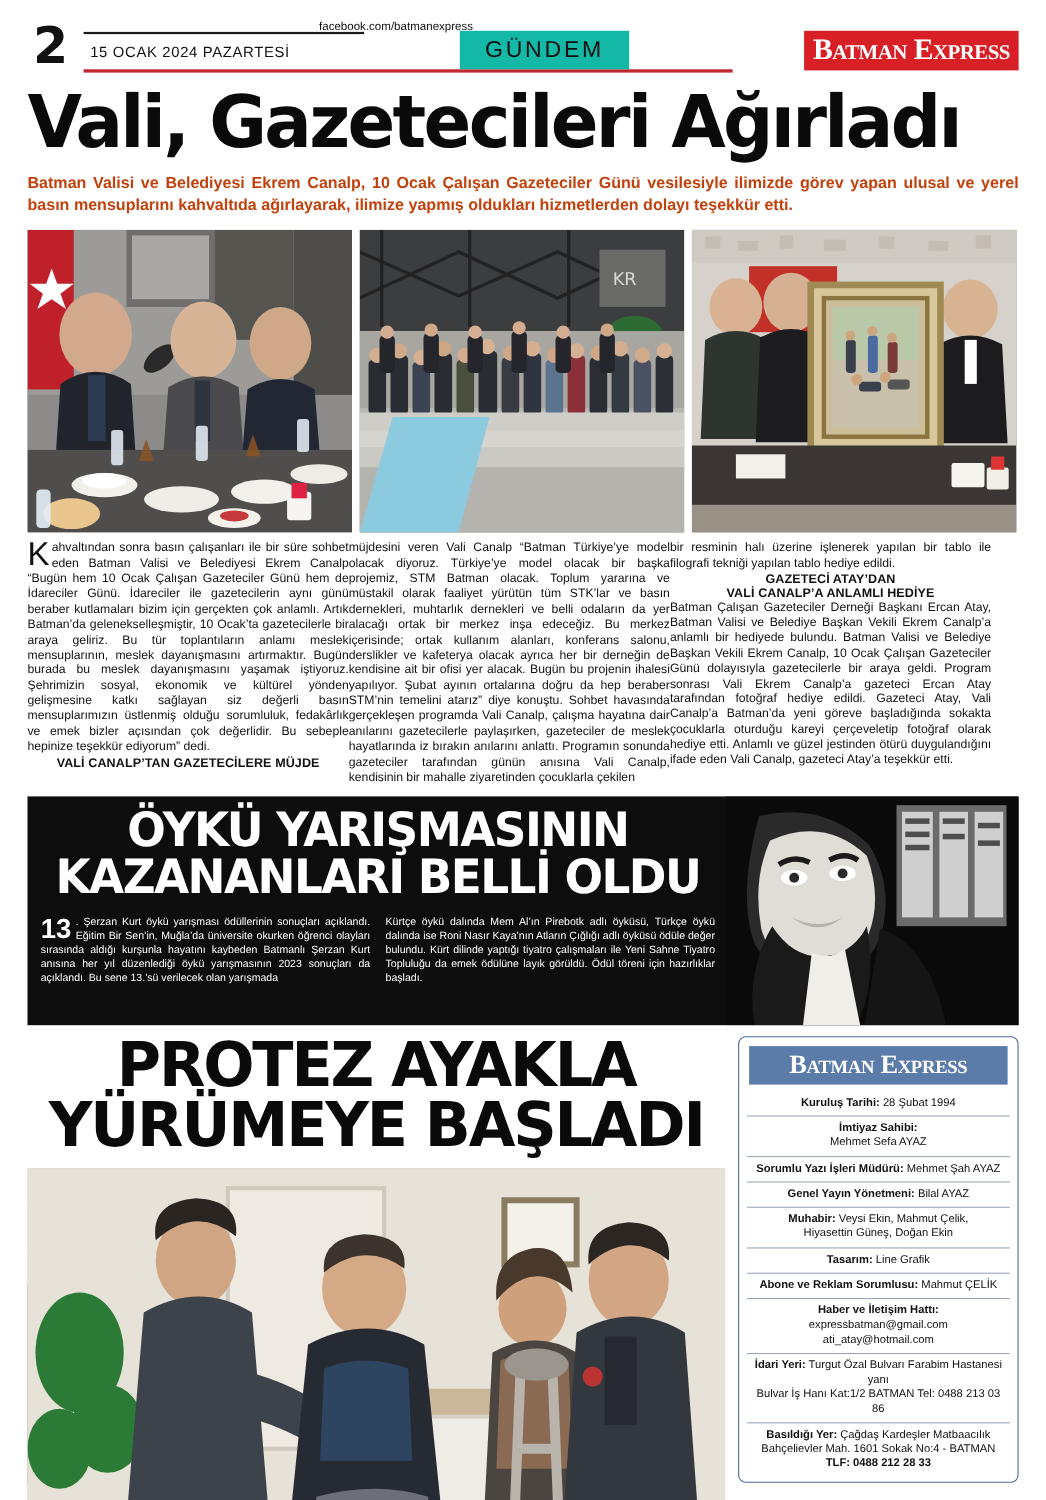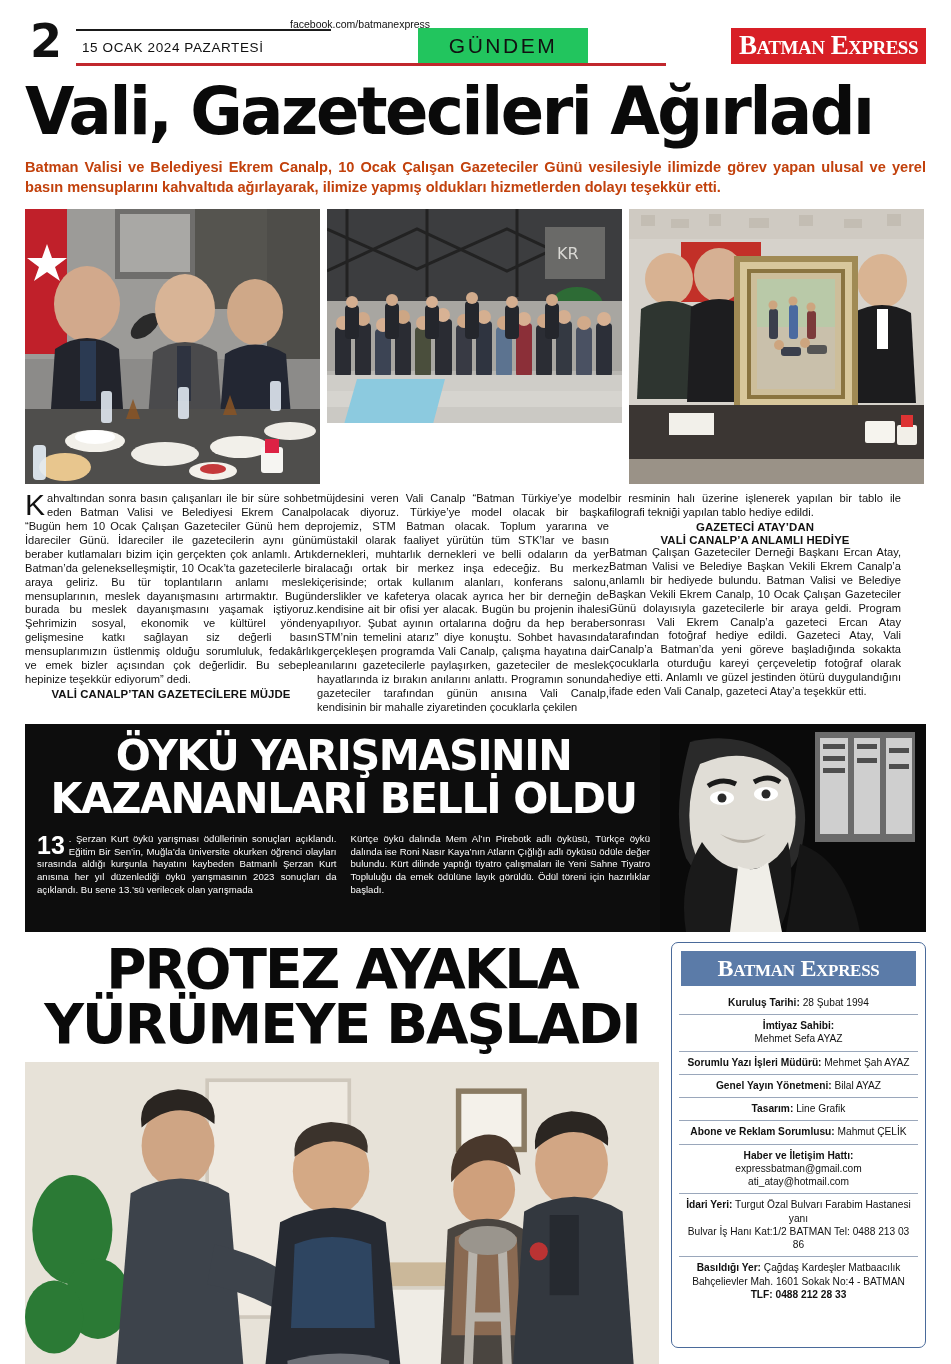--- a/index.html
+++ b/index.html
@@ -29,22 +29,22 @@
   .hdr-date {
     position: absolute; left: 82px; top: 40px;
     font-size: 13.5px; letter-spacing: 0.6px; color: #111;
     font-family: "Liberation Sans", sans-serif;
   }
   .rule-long {
     position: absolute; left: 76px; top: 63px; width: 590px; height: 2.5px;
     background: #c1272d;
   }
   .gundem-box {
-    position: absolute; left: 418px; top: 28px; width: 170px; height: 35px;
-    background: #22c55e; display: flex; align-items: center; justify-content: center;
+    position: absolute; left: 418px; top: 28px; width: 154px; height: 35px;
+    background: #14b8a6; display: flex; align-items: center; justify-content: center;
   }
   .gundem-box span { font-size: 21px; letter-spacing: 2.5px; color:#111; }
   .masthead-small {
     position: absolute; right: 25px; top: 28px; height: 36px;
     background: #d81f26; padding: 2px 8px 3px 8px; display:flex; align-items:center;
   }
   .masthead-small .mw {
     color: #fff; font-weight: 700; font-size: 27px; line-height: 1;
     font-family: "Liberation Serif", serif; letter-spacing: -0.5px;
     font-variant: small-caps; white-space: nowrap;
@@ -63,21 +63,21 @@
     margin: 14px 25px 0 25px;
     font-size: 14.6px; font-weight: 700; line-height: 1.34;
     color: #c2410c; text-align: justify;
     font-family: "Liberation Sans", sans-serif;
   }
 
   
   .photo-row { display: flex; gap: 7px; margin: 12px 25px 0 25px; }
   .photo { position: relative; overflow: hidden; background:#777; }
   .ph1 { width: 295px; height: 275px; }
-  .ph2 { width: 295px; height: 214px; }
+  .ph2 { width: 295px; height: 275px; }
   .ph3 { width: 295px; height: 275px; }
 
   
   .cols3 { display: flex; gap: 0; margin: 8px 25px 0 25px; }
   .col { width: 292px; }
   .bodytext {
     font-size: 11.1px; line-height: 1.255; text-align: justify;
     color: #111; hyphens: auto;
     font-family: "Liberation Sans", sans-serif;
   }
@@ -520,20 +520,24 @@
       </div>
 
       <div class="cl-row">
         <div class="cl-line"><b>Sorumlu Yazı İşleri Müdürü:</b><span> Mehmet Şah AYAZ</span></div>
       </div>
 
       <div class="cl-row">
         <div class="cl-line"><b>Genel Yayın Yönetmeni:</b><span> Bilal AYAZ</span></div>
       </div>
 
+      <div class="cl-row">
+        <div class="cl-line"><b>Muhabir:</b><span> Veysi Ekin, Mahmut Çelik,</span></div>
+        <div class="cl-line"><span>Hiyasettin Güneş, Doğan Ekin</span></div>
+      </div>
 
       <div class="cl-row">
         <div class="cl-line"><b>Tasarım:</b><span> Line Grafik</span></div>
       </div>
 
       <div class="cl-row">
         <div class="cl-line"><b>Abone ve Reklam Sorumlusu:</b><span> Mahmut ÇELİK</span></div>
       </div>
 
       <div class="cl-row">

